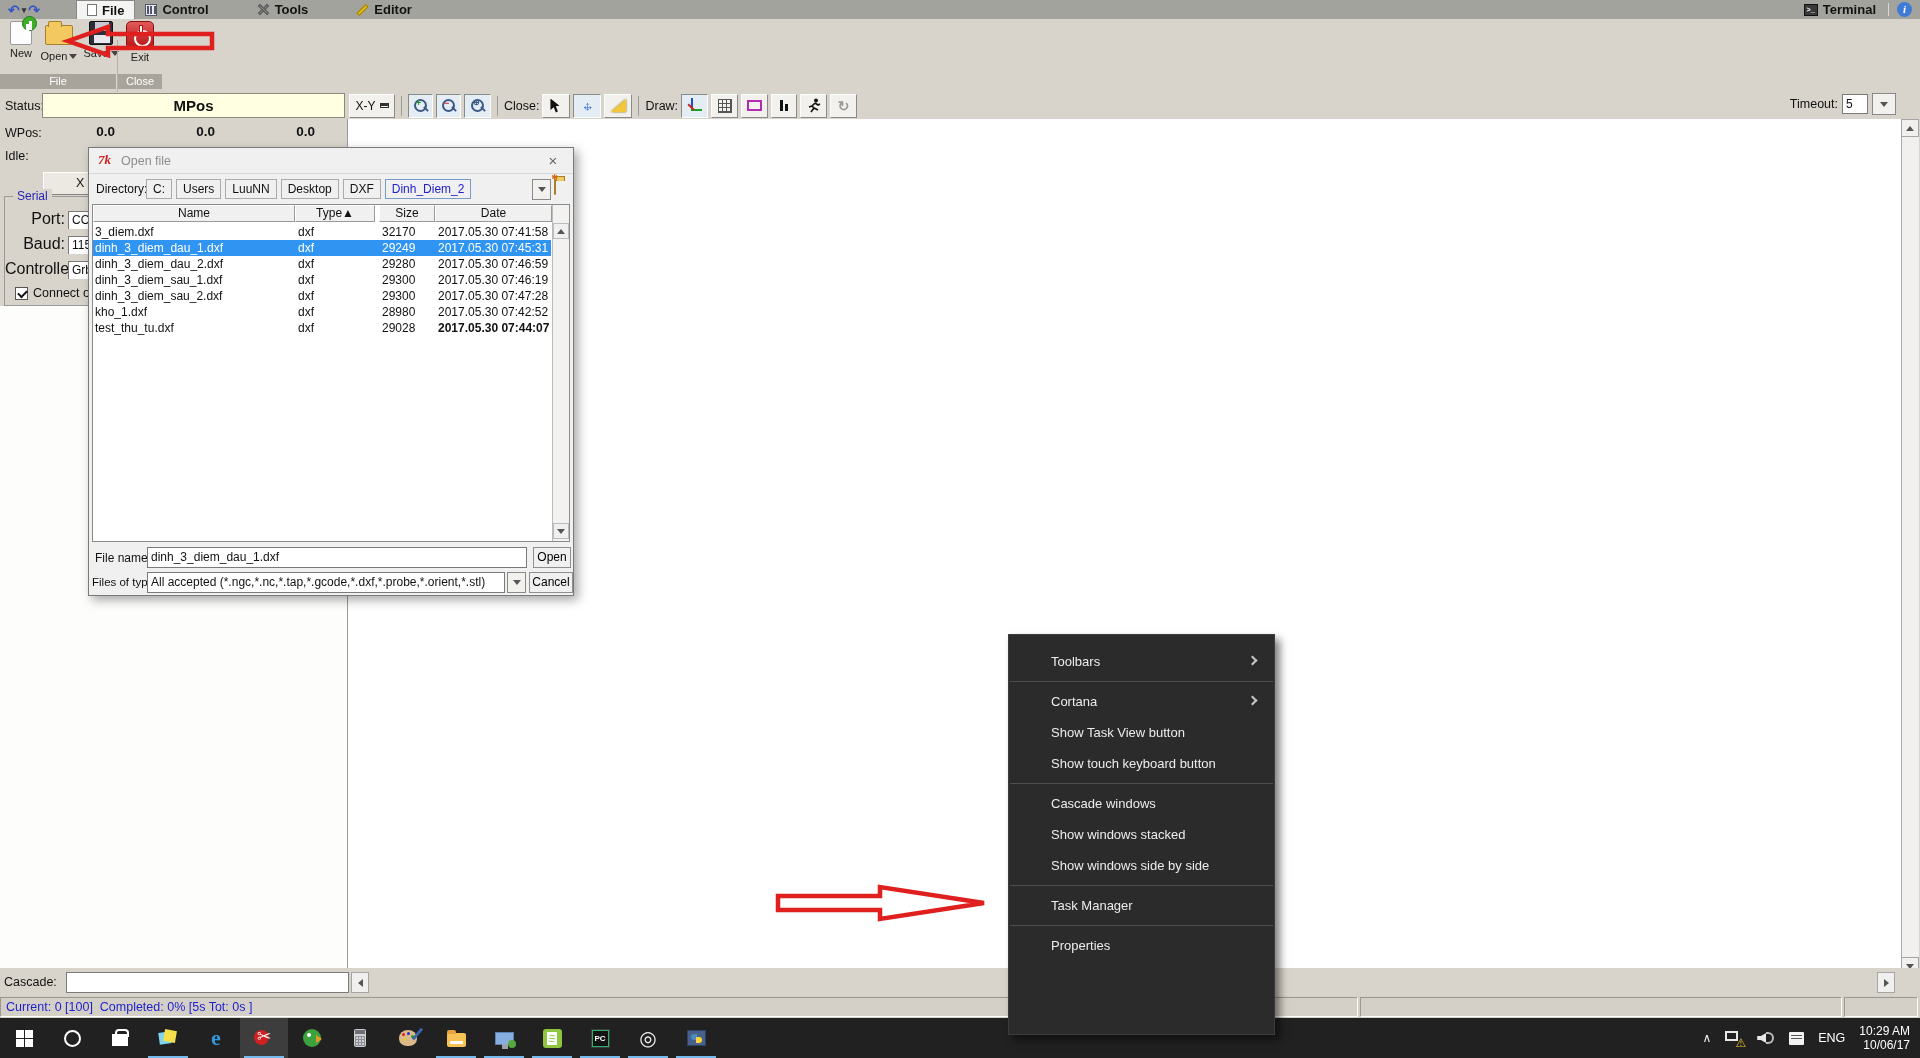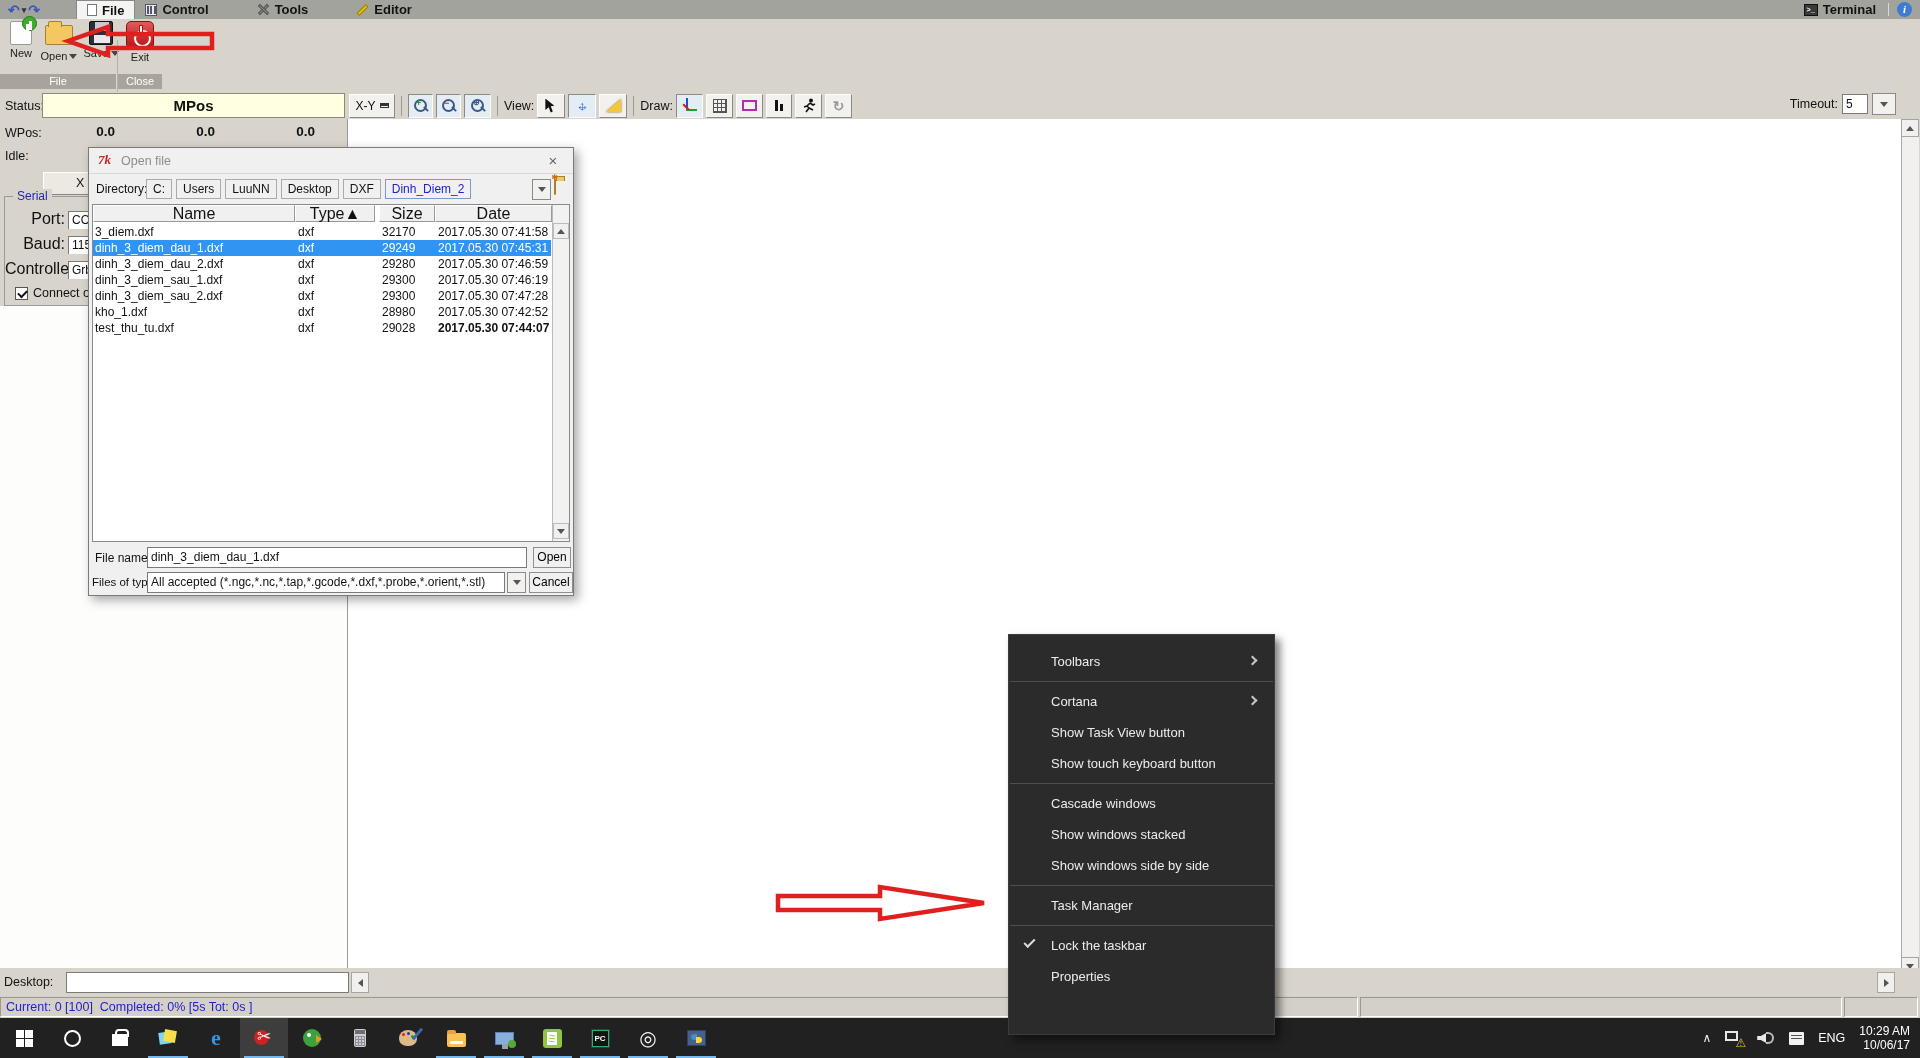--- a/index.html
+++ b/index.html
@@ -171,21 +171,21 @@
   #dir-row .dl { position:absolute; left:7px; top:4px; }
   .crumbs { position:absolute; left:57px; top:1px; display:flex; gap:4px; }
   .crumb { background:#f0f0f0; border:1px solid #ababab; padding:2px 6px; font-size:12px; color:#111; }
   .crumb.active { color:#2222cc; border-color:#7a9cc9; }
   #dir-dd { position:absolute; left:443px; top:1px; width:19px; height:21px; }
   #dir-newfolder { position:absolute; left:465px; top:2px; width:18px; height:18px; }
   .mini-folder { width:16px; height:11px; background:#f3c860; border:1px solid #a8802c; border-radius:1px; position:relative; margin-top:4px; }
   .mini-folder::before { content:""; position:absolute; left:1px; top:-4px; width:7px; height:4px; background:#f3c860; border:1px solid #a8802c; border-bottom:none; }
   .mini-folder::after { content:"✱"; position:absolute; right:-3px; top:-7px; color:#d06a14; font-size:8px; }
   #listbox { position:absolute; left:3px; top:56px; width:478px; height:338px; background:#fff; border:1px solid #8a8a8a; }
-  .lhead { position:absolute; top:0; height:17px; background:#f0f0f0; border:1px solid; border-color:#fff #9a9a9a #9a9a9a #fff; text-align:center; font-size:16px; line-height:15px; }
+  .lhead { position:absolute; top:0; height:17px; background:#f0f0f0; border:1px solid; border-color:#fff #9a9a9a #9a9a9a #fff; text-align:center; font-size:12px; line-height:15px; }
   .lrow { position:absolute; left:0; height:16px; font-size:12px; line-height:16px; white-space:nowrap; }
   .lrow .c { position:absolute; top:0; height:16px; overflow:hidden; padding-left:2px; }
   .lrow.sel { background:#3094f2; color:#fff; width:458px; }
   #list-vscroll { position:absolute; left:459px; top:0px; width:17px; height:336px; background:#f3f2f0; border-left:1px solid #bbb; }
   .dlg-bottom-label { position:absolute; font-size:12px; }
   .dlg-btn { position:absolute; height:21px; background:#f0f0f0; border:1px solid #8f8f8f; text-align:center; font-size:12px; line-height:19px; }
   #fname-entry { position:absolute; left:58px; top:399px; width:380px; height:21px; }
   #ftype-combo { position:absolute; left:58px; top:424px; width:358px; height:21px; overflow:hidden; white-space:nowrap; }
   #ftype-dd { position:absolute; left:418px; top:424px; width:19px; height:21px; }
 
@@ -296,21 +296,21 @@
         <span class="mag">
           <span class="sign" style="color:#d02020;">−</span>
         </span>
       </div>
     <div class="tbtn sunken" style="width:27px;">
         <span class="mag">
           <span class="sign" style="color:#3b5a86; font-size:8px;">⊕</span>
         </span>
       </div>
     <div class="tsep"></div>
-    <div class="flatlabel">View:</div>
+    <div class="flatlabel">Close:</div>
     <div class="tbtn" style="width:28px;">
         <span class="cursor-ic"></span>
       </div>
     <div class="tbtn sunken" style="width:28px;">
       <span class="move-ic">
           <span>↔</span>
           <span>↕</span>
         </span>
     </div>
     <div class="tbtn" style="width:28px;">
@@ -387,21 +387,21 @@
   <div id="canvas"></div>
   <div id="vscroll"></div>
   <div class="sb-btn" style="left:1901px; top:119px; width:18px; height:18px;">
       <span class="tri-up2"></span>
     </div>
   <div class="sb-btn" style="left:1901px; top:957px; width:18px; height:18px;">
       <span class="tri-dn2"></span>
     </div>
 
   <div id="cmd-row">
-    <div class="abs flatlabel" style="left:4px; top:7px;">Desktop:</div>
+    <div class="abs flatlabel" style="left:4px; top:7px;">Cascade:</div>
     <input class="entry abs" style="left: 66px; top: 4px; width: 283px; height: 21px;" value="">
     <div class="sb-btn" style="left:351px; top:4px; width:18px; height:21px;">
         <span class="tri-lf2"></span>
       </div>
 
     <div class="sb-btn" style="left:1877px; top:4px; width:18px; height:21px;">
         <span class="tri-rt2"></span>
       </div>
   </div>
 
@@ -599,21 +599,20 @@
     <div class="mi"><span>Cortana</span><span class="chev"></span></div>
     <div class="mi"><span>Show Task View button</span></div>
     <div class="mi"><span>Show touch keyboard button</span></div>
     <div class="msep"></div>
     <div class="mi"><span>Cascade windows</span></div>
     <div class="mi"><span>Show windows stacked</span></div>
     <div class="mi"><span>Show windows side by side</span></div>
     <div class="msep"></div>
     <div class="mi"><span>Task Manager</span></div>
     <div class="msep"></div>
-    <div class="mi"><span class="mcheck"></span><span>Lock the taskbar</span></div>
     <div class="mi"><span>Properties</span></div>
   </div>
 
   <svg class="annot" style="left:60px; top:22px;" width="160" height="40" viewBox="0 0 160 40">
     <polygon points="8,19 48,5 48,12 152,12 152,26 48,26 48,33" fill="none" stroke="#e01f1f" stroke-width="4.5"></polygon>
   </svg>
   <svg class="annot" style="left:772px; top:882px;" width="220" height="42" viewBox="0 0 220 42">
     <polygon points="6,14 108,14 108,5 212,21 108,37 108,28 6,28" fill="none" stroke="#e01f1f" stroke-width="4.5"></polygon>
   </svg>
 

